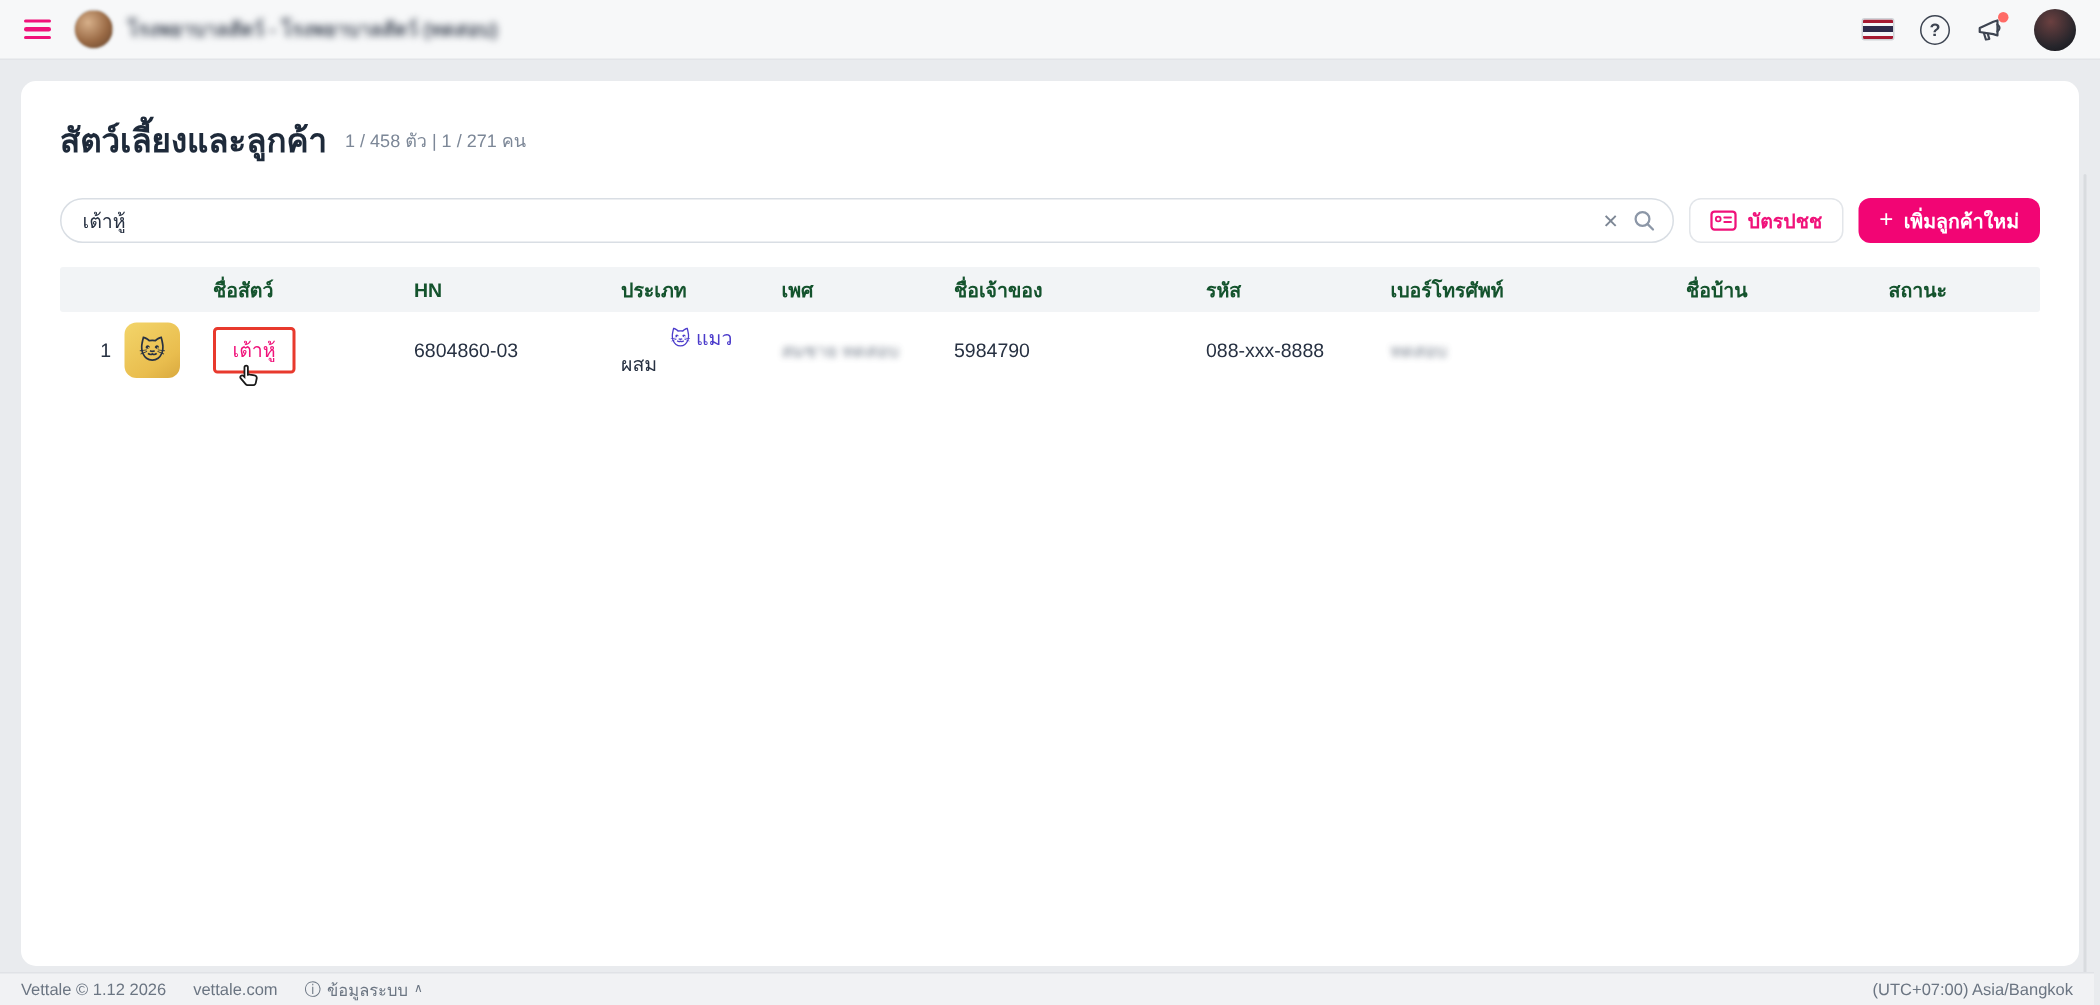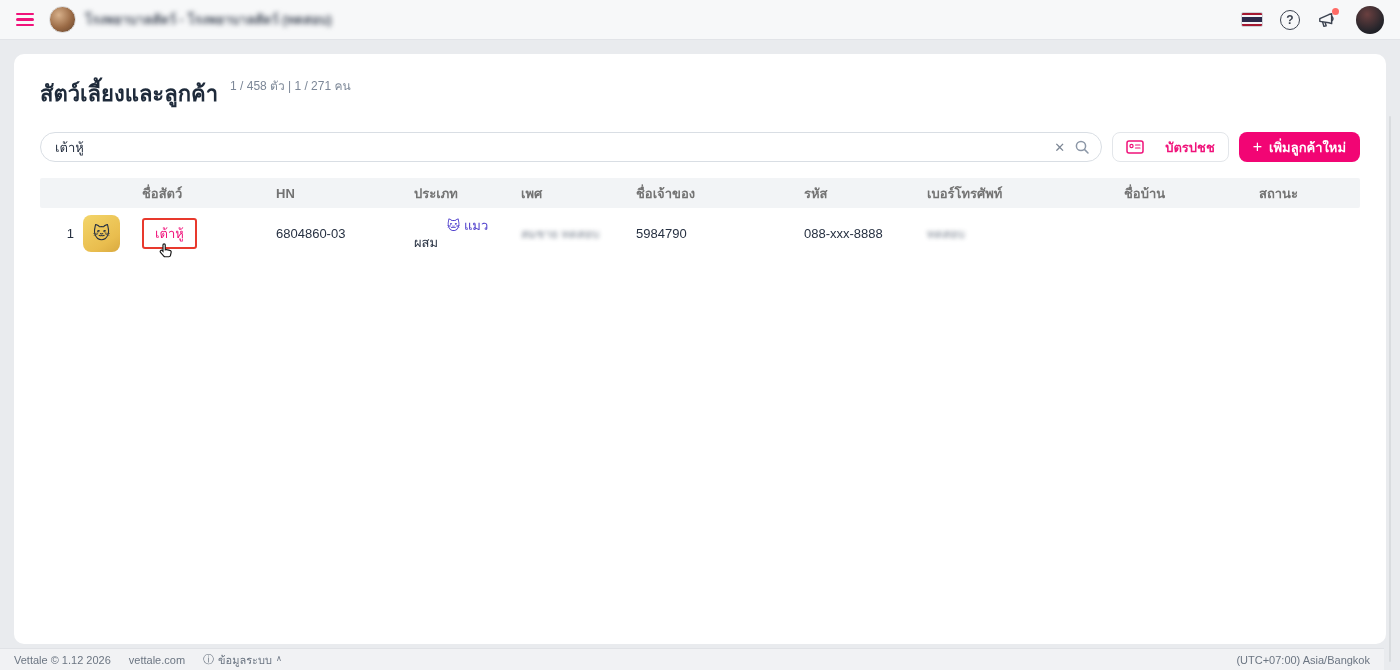--- a/index.html
+++ b/index.html
@@ -43,57 +43,57 @@
     width:28px; height:28px; border-radius:50%; cursor:pointer;
     background:radial-gradient(circle at 40% 30%, #6b4040, #26252b 65%, #121318);
     filter:blur(0.4px);
   }
 
   
   .card {
     position:absolute; top:54px; left:14px; right:14px; bottom:26px;
     background:#ffffff; border-radius:10px; padding:22px 26px;
   }
-  .title-row { display:flex; align-items:flex-start; gap:12px; }
+  .title-row { display:flex; align-items:center; gap:12px; }
   .page-title { font-size:22px; font-weight:bold; color:#1e2a3a; }
   .page-counts { font-size:12px; font-weight:normal; color:#7c8797; }
 
   .search-row { display:flex; align-items:center; gap:10px; margin-top:21px; }
   .search-box { position:relative; flex:1 1 0; }
   .search-input {
     width:100%; height:30px; border:1px solid #d9dee4; border-radius:16px;
     padding:0 58px 0 14px; font-size:13px; color:#273142; background:#fff; outline:none;
     font-family:inherit;
   }
   .search-input::placeholder { color:#9aa4b2; }
   .in-icons { position:absolute; right:12px; top:0; height:30px; display:flex; align-items:center; gap:9px; }
   .clear-x { font-size:13px; color:#7d8795; cursor:pointer; line-height:1; }
   .btn-idcard {
-    height:30px; display:flex; align-items:center; gap:21px; padding:0 13px;
+    height:30px; display:flex; align-items:center; gap:7px; padding:0 13px;
     background:#fff; border:1px solid #e3e6ea; border-radius:8px;
     font-size:13px; font-weight:bold; color:#f0127a; cursor:pointer; white-space:nowrap;
     font-family:inherit;
   }
   .btn-add {
     height:30px; display:flex; align-items:center; gap:7px; padding:0 14px;
     background:#f20574; border:none; border-radius:8px;
     font-size:13px; font-weight:bold; color:#fff; cursor:pointer; white-space:nowrap;
     font-family:inherit;
   }
   .btn-add .plus { font-size:16px; font-weight:normal; line-height:1; }
 
   
   .table { margin-top:16px; }
   .trow {
     display:grid;
     grid-template-columns:40px 62px 134px 138px 107px 115px 168px 123px 197px 135px 1fr;
     align-items:center;
   }
   .thead { background:#f2f4f6; height:30px; border-radius:2px; }
-  .thead .th { font-size:13px; font-weight:bold; color:#737373; }
+  .thead .th { font-size:13px; font-weight:bold; color:#14532d; }
   .tbody-row { padding:7px 0; font-size:13px; }
   .cell-num { text-align:right; padding-right:6px; color:#273142; }
   .pet-avatar {
     width:37px; height:37px; border-radius:8px; margin-left:3px;
     background:linear-gradient(145deg,#f3d56a,#e9bd4e 70%,#d9a93f);
     display:flex; align-items:center; justify-content:center;
     font-size:17px; filter:blur(0.5px); overflow:hidden;
   }
   .name-box {
     display:inline-block; position:relative;
@@ -101,21 +101,21 @@
     padding:3px 11px; color:#f0127a; cursor:pointer;
   }
   .cursor-icon { position:absolute; left:12px; top:100%; margin-top:-5px; width:19px; height:19px; }
   .two-line div { line-height:17px; }
   .species-line { color:#4b3bcb;text-align:center; }
   .neuter-line { color:#e5342b; }
   .redact { filter:blur(2.3px); color:#5b6676; opacity:.8; font-size:12px; user-select:none; }
 
   
   .footer {
-    position:absolute; bottom:0; left:0; right:16px; height:22px;
+    position:absolute; bottom:0; left:0; right:4px; height:22px;
     background:#f1f2f4; border-top:1px solid #e0e2e6;
     display:flex; align-items:center; gap:18px; padding:0 14px;
     font-size:11px; color:#6b7582;
   }
   .footer .link { cursor:pointer; }
   .sysinfo { display:flex; align-items:center; gap:4px; cursor:pointer; }
   .sysinfo .caret { font-size:8px; position:relative; top:-1px; }
   .tz { margin-left:auto; }
 
   .scroll-line { position:absolute; right:9px; top:116px; bottom:8px; width:2px; background:#d9dcdf; border-radius:2px; }

